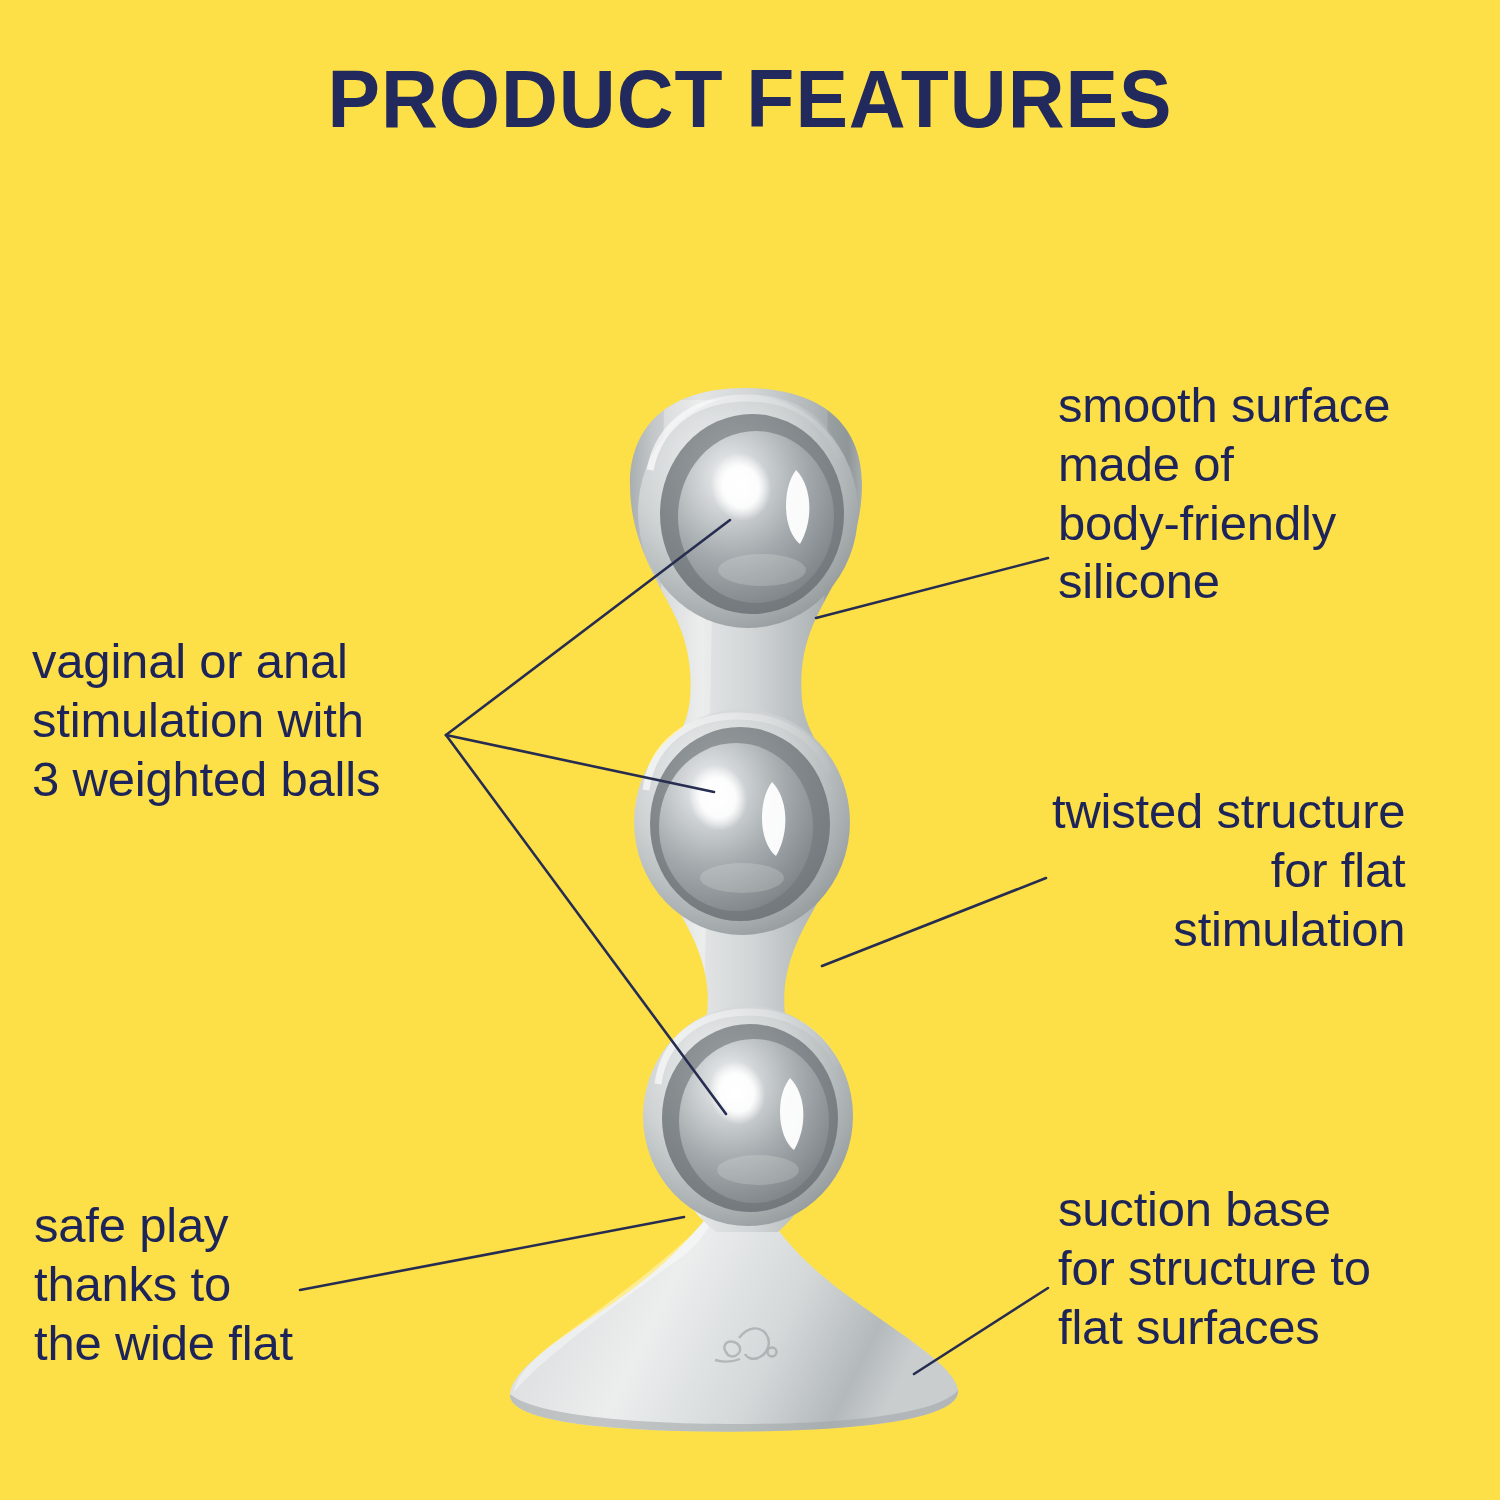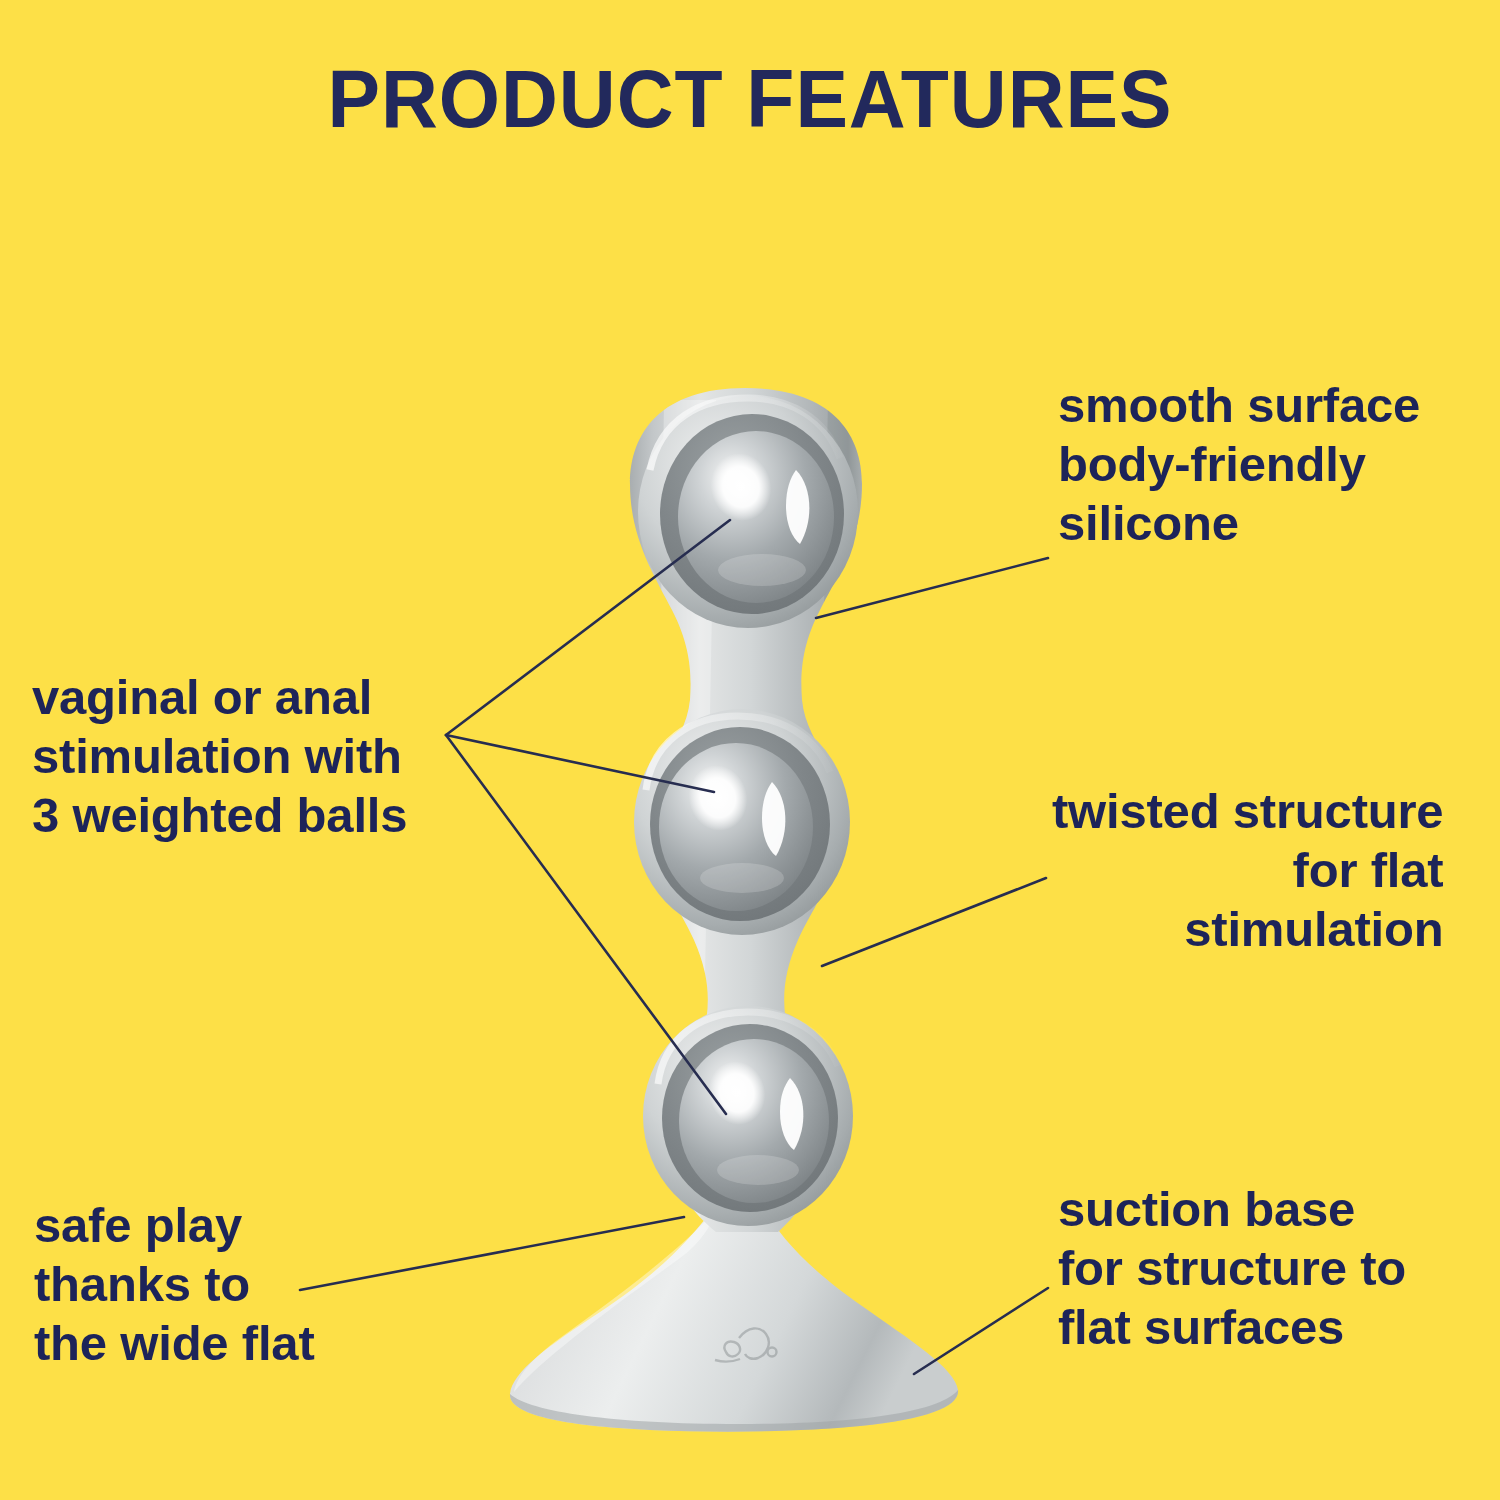--- a/index.html
+++ b/index.html
@@ -35,29 +35,29 @@
     transform: scaleX(0.96);
   }
 
   
   .callout {
     position: absolute;
     color: #1d2459;
     font-family: "Liberation Sans", sans-serif;
     font-size: 49px;
     line-height: 1.20;
-    font-weight: 700;
+    font-weight: 400;
     letter-spacing: -0.2px;
   }
   .callout .ln { display: block; white-space: nowrap; }
 
   #callout-smooth-surface   { left: 1058px; top: 376px;  }
   #callout-twisted          { left: 1052px; top: 782px; text-align: right;  }
   #callout-suction-base     { left: 1058px; top: 1180px; }
-  #callout-weighted-balls   { left: 32px;   top: 632px; margin-top: 36px;  }
+  #callout-weighted-balls   { left: 32px;   top: 632px;  }
   #callout-safe-play        { left: 34px;   top: 1196px; }
 
   
   #leaders, #product {
     position: absolute;
     left: 0;
     top: 0;
     width: 1500px;
     height: 1500px;
   }
@@ -249,20 +249,21 @@
 
     <path class="leader" d="M 1046 878 L 822 966"></path>
 
     <path class="leader" d="M 1048 1288 L 914 1374"></path>
 
     <path class="leader" d="M 300 1290 L 684 1217"></path>
   </svg>
 
   <div class="callout" id="callout-smooth-surface">
     <span class="ln">smooth surface</span>
+    <span class="ln">made of</span>
     <span class="ln">body-friendly</span>
     <span class="ln">silicone</span>
   </div>
 
   <div class="callout" id="callout-twisted">
     <span class="ln">twisted structure</span>
     <span class="ln">for flat</span>
     <span class="ln">stimulation</span>
   </div>
 

